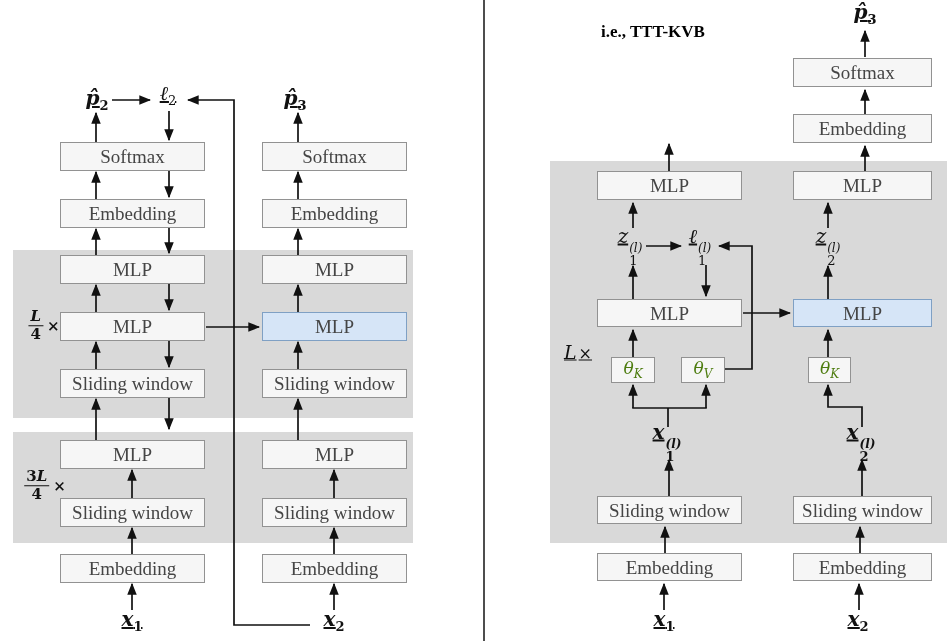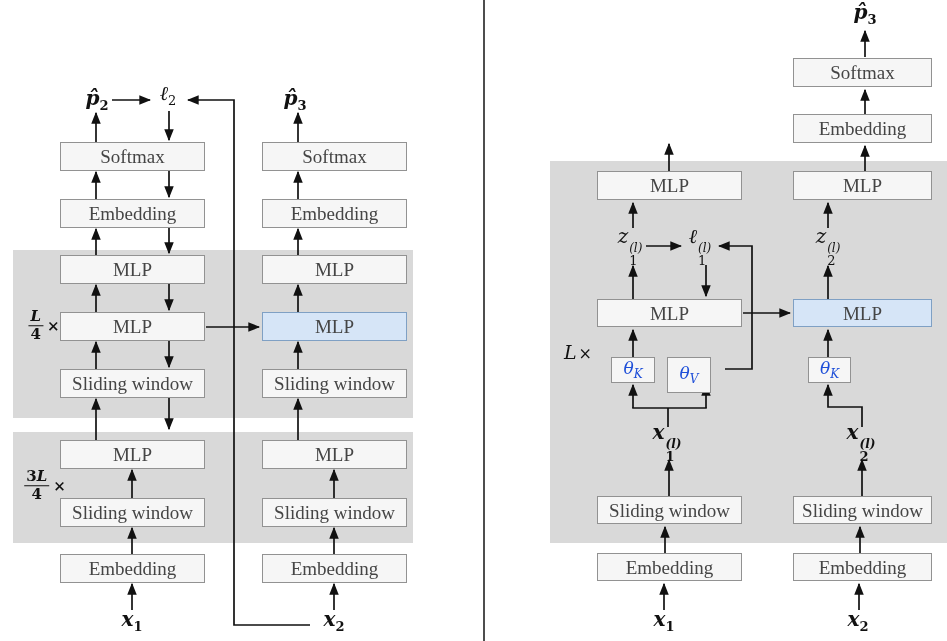--- a/index.html
+++ b/index.html
@@ -13,28 +13,28 @@
   .grayblock{position:absolute;background:var(--gray_block);}
   .divider{position:absolute;top:0;bottom:0;width:2px;background:var(--divider);}
   svg.wires{position:absolute;left:0;top:0;pointer-events:none;}
   .ln{stroke:var(--line);stroke-width:1.7;fill:none;}
   .nbox{position:absolute;background:var(--box_fill);border:1.3px solid var(--box_border);
         box-sizing:border-box;display:flex;align-items:center;justify-content:center;
         font-size:19px;color:var(--box_text);line-height:1;}
   .nbox.blue{background:var(--blue_fill);border-color:var(--blue_border);}
   .ptitle{position:absolute;font-weight:bold;font-size:17px;color:#000;text-align:center;line-height:21px;}
   .mlabel{position:absolute;transform:translate(-50%,-50%);font-family:"DejaVu Serif",serif;
-          font-style:italic;font-size:20px;color:var(--math_text);white-space:nowrap;line-height:1;}
+          font-style:italic;font-size:20px;color:var(--math_text);white-space:nowrap;line-height:1;text-decoration:underline;}
   .mlabel.bold{font-weight:bold;}
   .mlabel sub{font-size:13px;font-style:normal;line-height:1;}
   .mscripts{display:inline-flex;flex-direction:column;align-items:flex-start;
             margin-left:1px;vertical-align:-9px;line-height:1;}
   .msup{font-size:12px;font-style:italic;}
   .msub{font-size:13px;font-style:normal;}
-  .theta-math{font-family:"DejaVu Serif",serif;font-style:italic;font-size:17px;color:#1d4ed8;}
+  .theta-math{font-family:"DejaVu Serif",serif;font-style:italic;font-size:17px;color:#4d7c0f;}
   .theta-math sub{font-size:12px;font-style:italic;}
   .frac-label{position:absolute;transform:translate(-50%,-50%);display:flex;align-items:center;
               gap:4px;font-family:"DejaVu Serif",serif;color:#111;font-weight:bold;}
   .frac{display:inline-flex;flex-direction:column;align-items:center;font-size:15px;line-height:1.15;}
   .frac .num{border-bottom:1.5px solid #111;padding:0 2px;}
   .frac .num .it{font-style:italic;}
   .times{font-size:15px;font-style:normal;}
   .lx .it{font-style:italic;}
   .lx .times{font-size:16px;margin-left:2px;}
 </style>
@@ -119,20 +119,21 @@
       <path class="ln" marker-end="url(#ah)" d="M828,299 V266"></path>
       <path class="ln" marker-end="url(#ah)" d="M828,357 V330"></path>
       <path class="ln" marker-end="url(#ah)" d="M862,427 V407 H828 V385"></path>
       <path class="ln" marker-end="url(#ah)" d="M862,496 V460"></path>
       <path class="ln" marker-end="url(#ah)" d="M860,553 V527"></path>
       <path class="ln" marker-end="url(#ah)" d="M859,610 V584"></path>
     </g>
   </svg>
 
   <div class="ptitle" style="left:560px;top:21px;width:186px">
+    <div>i.e., TTT-KVB</div>
   </div>
 
   <div class="nbox" style="left:60px;top:142px;width:145px;height:29px">Softmax</div>
   <div class="nbox" style="left:60px;top:199px;width:145px;height:29px">Embedding</div>
   <div class="nbox" style="left:60px;top:255px;width:145px;height:29px">MLP</div>
   <div class="nbox" style="left:60px;top:312px;width:145px;height:29px">MLP</div>
   <div class="nbox" style="left:60px;top:369px;width:145px;height:29px">Sliding window</div>
   <div class="nbox" style="left:60px;top:440px;width:145px;height:29px">MLP</div>
   <div class="nbox" style="left:60px;top:498px;width:145px;height:29px">Sliding window</div>
   <div class="nbox" style="left:60px;top:554px;width:145px;height:29px">Embedding</div>
@@ -144,21 +145,21 @@
   <div class="nbox" style="left:262px;top:369px;width:145px;height:29px">Sliding window</div>
   <div class="nbox" style="left:262px;top:440px;width:145px;height:29px">MLP</div>
   <div class="nbox" style="left:262px;top:498px;width:145px;height:29px">Sliding window</div>
   <div class="nbox" style="left:262px;top:554px;width:145px;height:29px">Embedding</div>
 
   <div class="nbox" style="left:597px;top:171px;width:145px;height:29px">MLP</div>
   <div class="nbox" style="left:597px;top:299px;width:145px;height:28px">MLP</div>
   <div class="nbox" style="left:611px;top:357px;width:44px;height:26px">
     <span class="theta-math"><span>θ</span><sub class="it">K</sub></span>
   </div>
-  <div class="nbox" style="left:667px;top:357px;width:44px;height:36px">
+  <div class="nbox" style="left:681px;top:357px;width:44px;height:26px">
     <span class="theta-math"><span>θ</span><sub class="it">V</sub></span>
   </div>
   <div class="nbox" style="left:597px;top:496px;width:145px;height:28px">Sliding window</div>
   <div class="nbox" style="left:597px;top:553px;width:145px;height:28px">Embedding</div>
 
   <div class="nbox" style="left:793px;top:58px;width:139px;height:29px">Softmax</div>
   <div class="nbox" style="left:793px;top:114px;width:139px;height:29px">Embedding</div>
   <div class="nbox" style="left:793px;top:171px;width:139px;height:29px">MLP</div>
   <div class="nbox blue" style="left:793px;top:299px;width:139px;height:28px">MLP</div>
   <div class="nbox" style="left:808px;top:357px;width:43px;height:26px">

